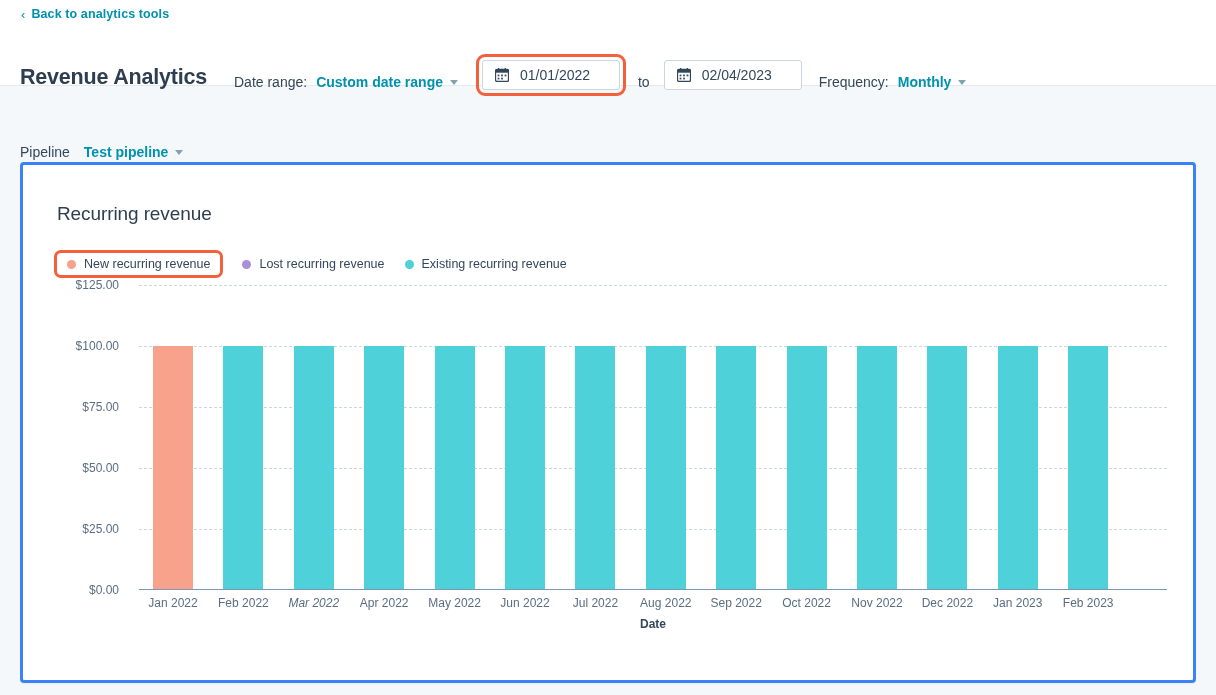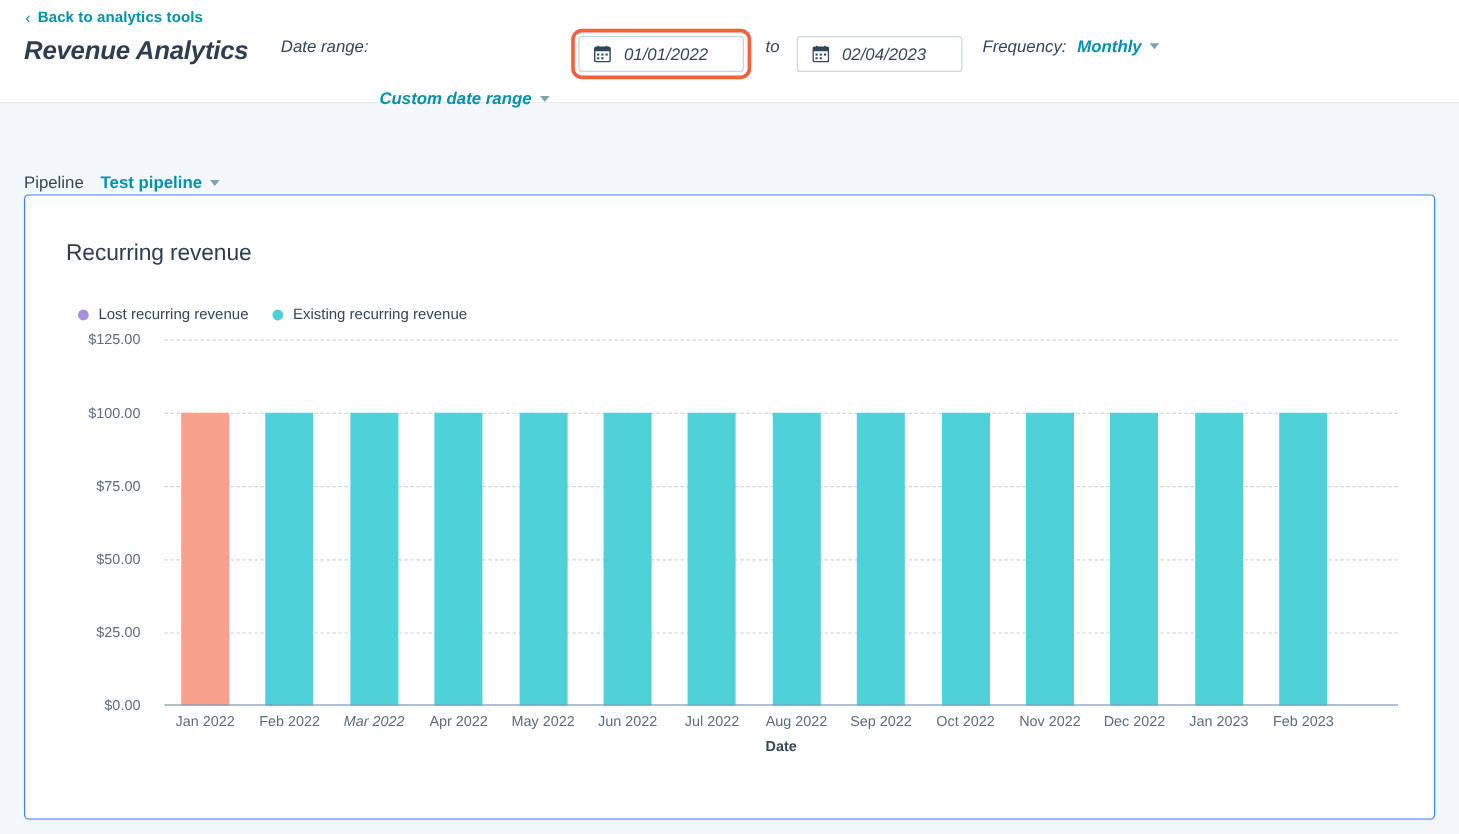--- a/index.html
+++ b/index.html
@@ -44,22 +44,21 @@
     color: #0091AE;
     font-weight: normal;
   }
 
   .header-row {
     position: absolute;
     left: 20px;
     top: 30px;
     right: 10px;
     display: flex;
-    align-items: flex-start;
-    font-style: italic;
+    align-items: flex-end;
   }
 
   .page-title {
     font-size: 21.5px;
     font-weight: bold;
     color: #2D3E50;
     letter-spacing: -0.2px;
     margin-right: 27px;
     white-space: nowrap;
   }
@@ -129,21 +128,21 @@
   .pipeline-label { font-size: 14px; color: #33475B; }
 
   
   .card {
     position: absolute;
     left: 20px;
     top: 162px;
     width: 1176px;
     height: 521px;
     background: #FFFFFF;
-    border: 1px solid #3b82f6;
+    border: 3px solid #3b82f6;
     border-radius: 4px;
     box-shadow: 0 1px 2px rgba(0,0,0,0.04);
   }
 
   .chart-title {
     position: absolute;
     left: 34px;
     top: 38px;
     font-size: 19px;
     color: #2D3E50;
@@ -347,20 +346,24 @@
     <span>Test pipeline</span>
     <span class="caret"></span>
   </span>
 </div>
 
 <div class="card">
 
   <div class="chart-title">Recurring revenue</div>
 
   <div class="legend" id="legend">
+      <div class="legend-item selected">
+        <span class="legend-dot" style="background: rgb(248, 161, 139);"></span>
+        <span>New recurring revenue</span>
+      </div>
       <div class="legend-item">
         <span class="legend-dot" style="background: rgb(169, 143, 217);"></span>
         <span>Lost recurring revenue</span>
       </div>
       <div class="legend-item">
         <span class="legend-dot" style="background: rgb(79, 209, 217);"></span>
         <span>Existing recurring revenue</span>
       </div>
     </div>
 

